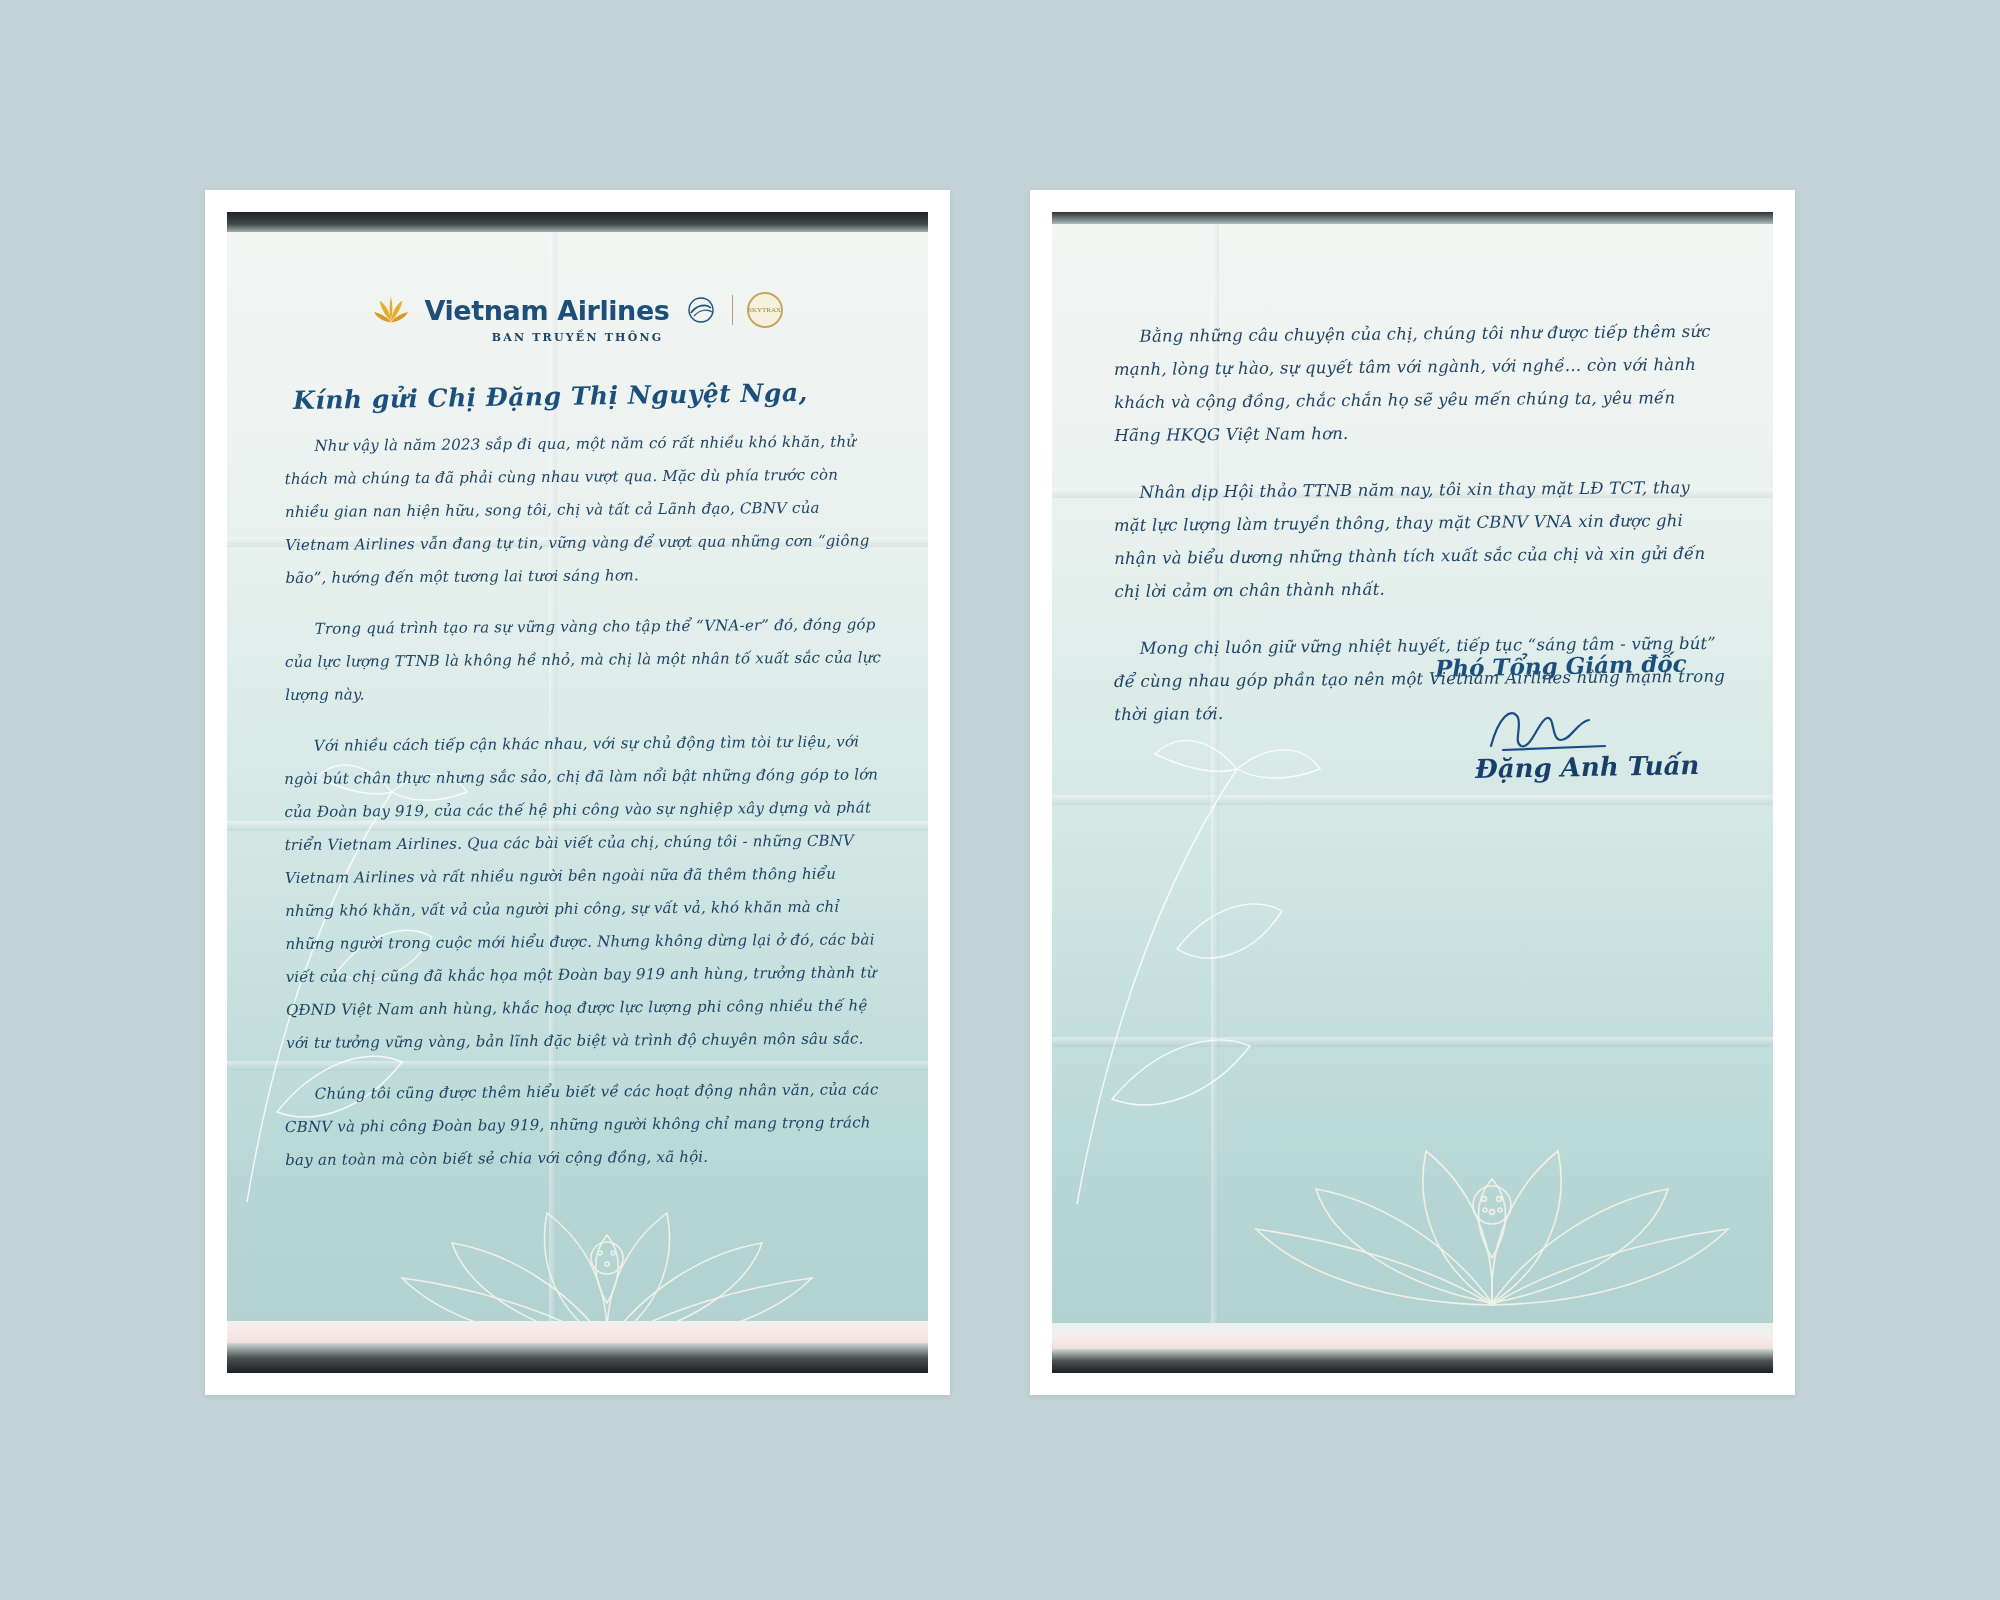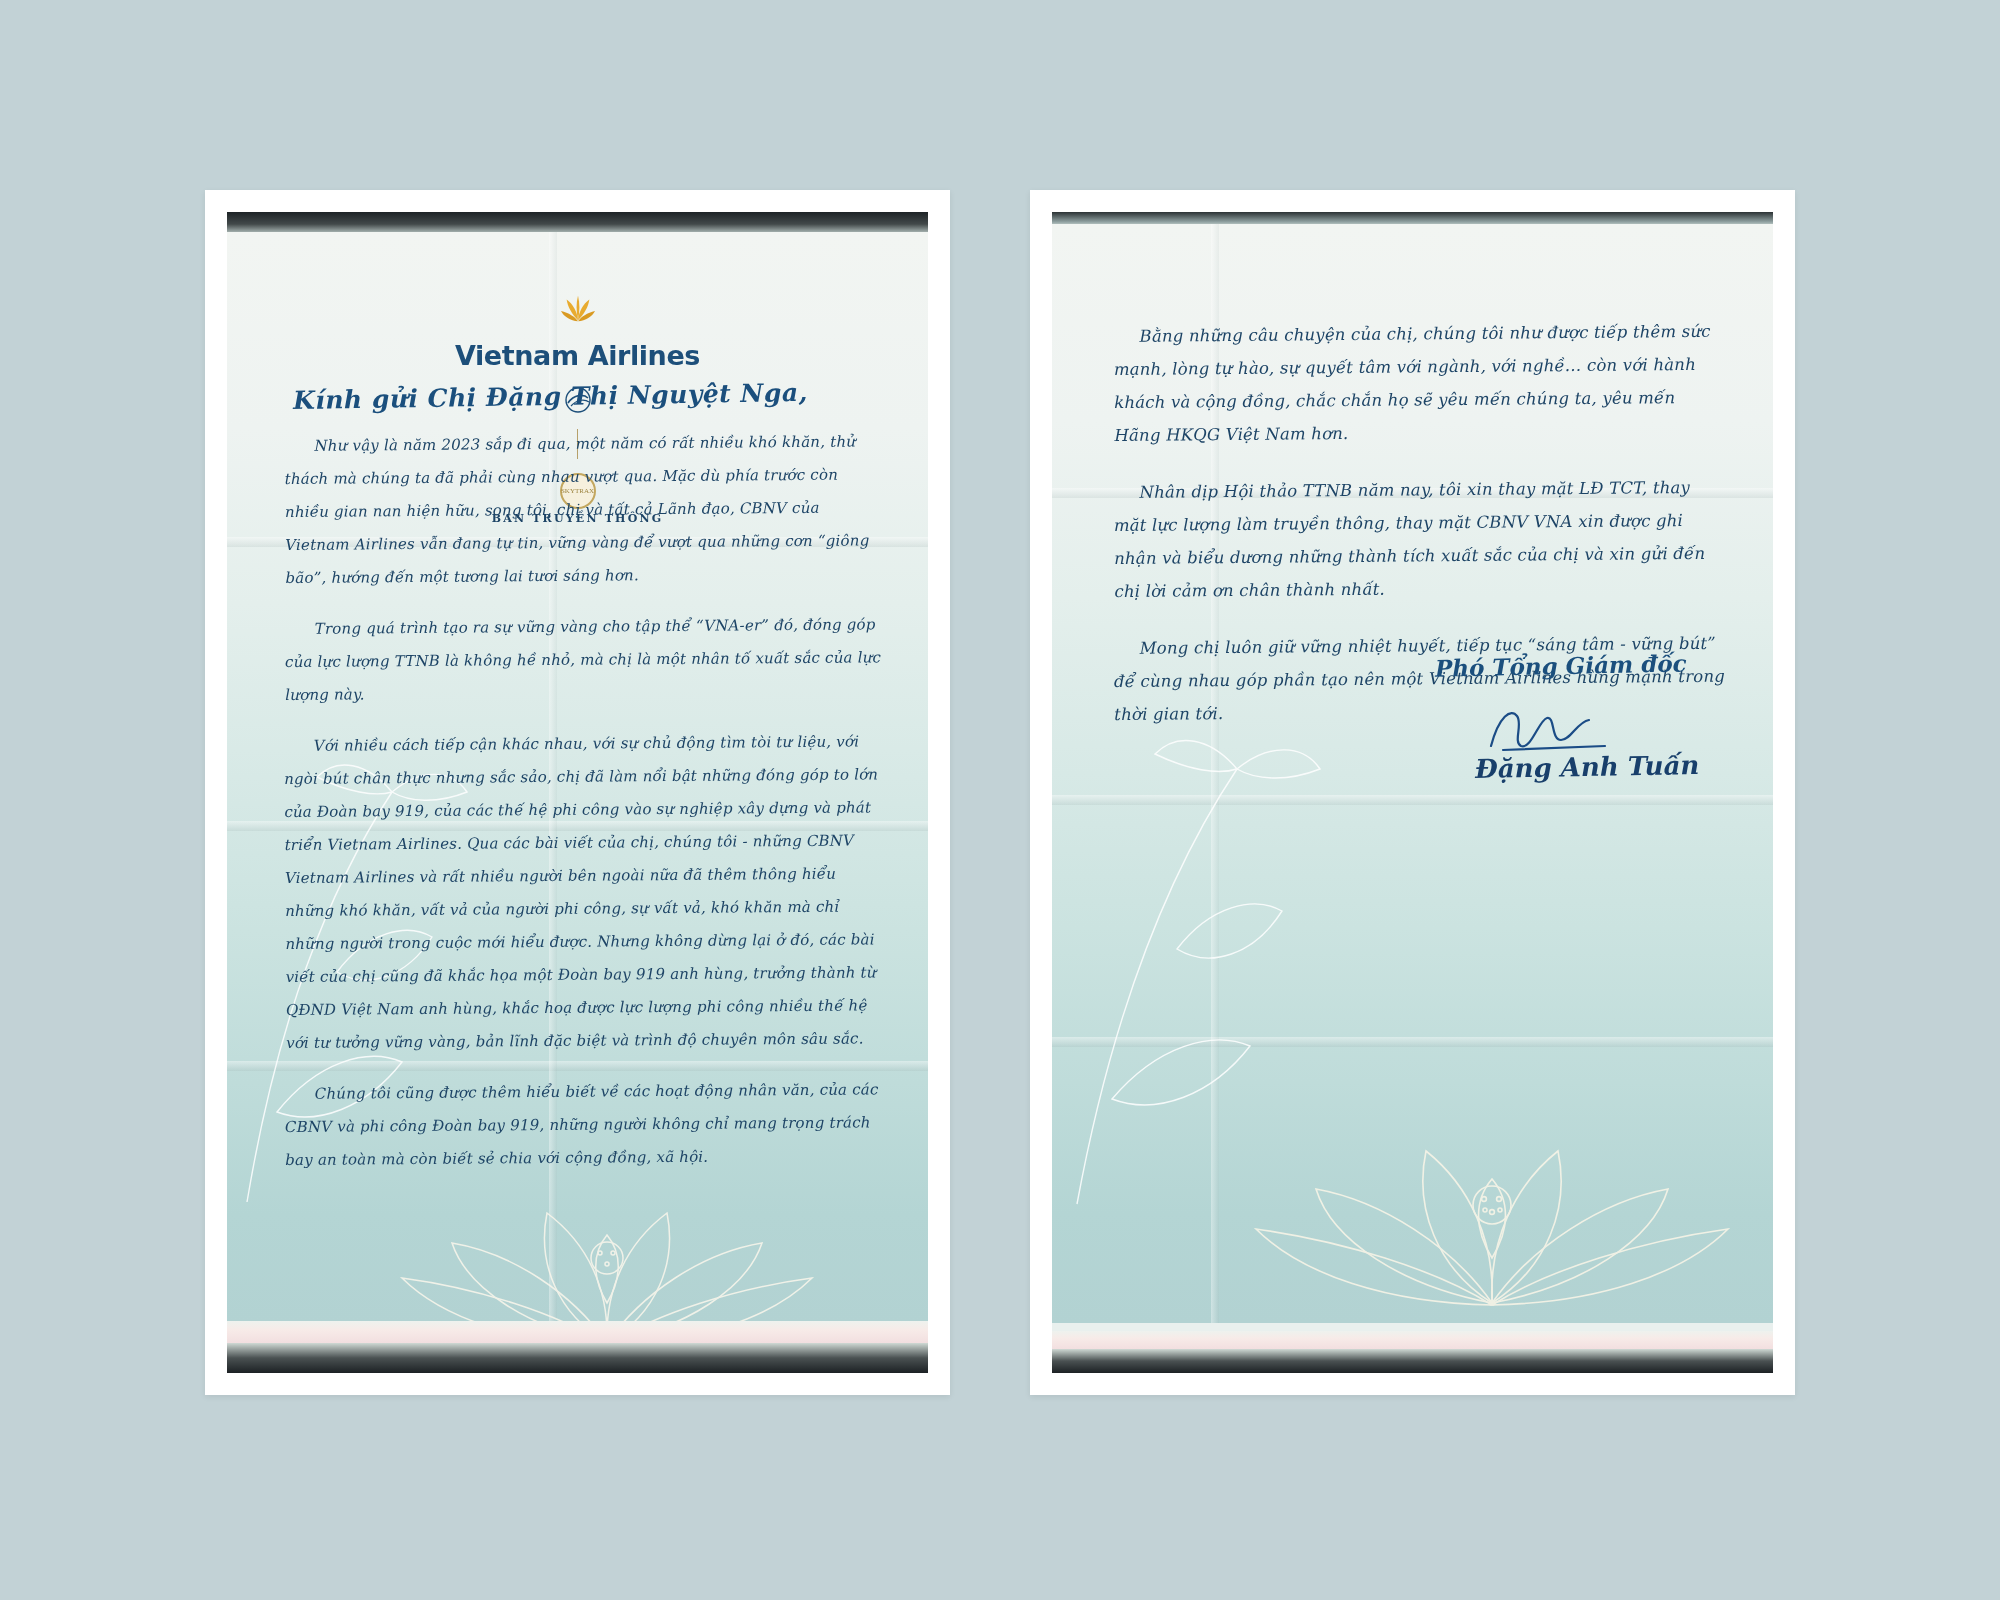--- a/index.html
+++ b/index.html
@@ -109,21 +109,20 @@
     top: 60px;
     display: flex;
     flex-direction: column;
     align-items: center;
     gap: 3px;
   }
   .logo-row {
     display: flex;
     align-items: center;
     gap: 14px;
-    flex-direction: column;
   }
   .logo-mark { width: 38px; height: 34px; }
   .logo-word {
     font-family: "DejaVu Sans", sans-serif;
     font-size: 27px;
     font-weight: 700;
     color: #1d4f7a;
     letter-spacing: -0.4px;
   }
   .logo-sep {

